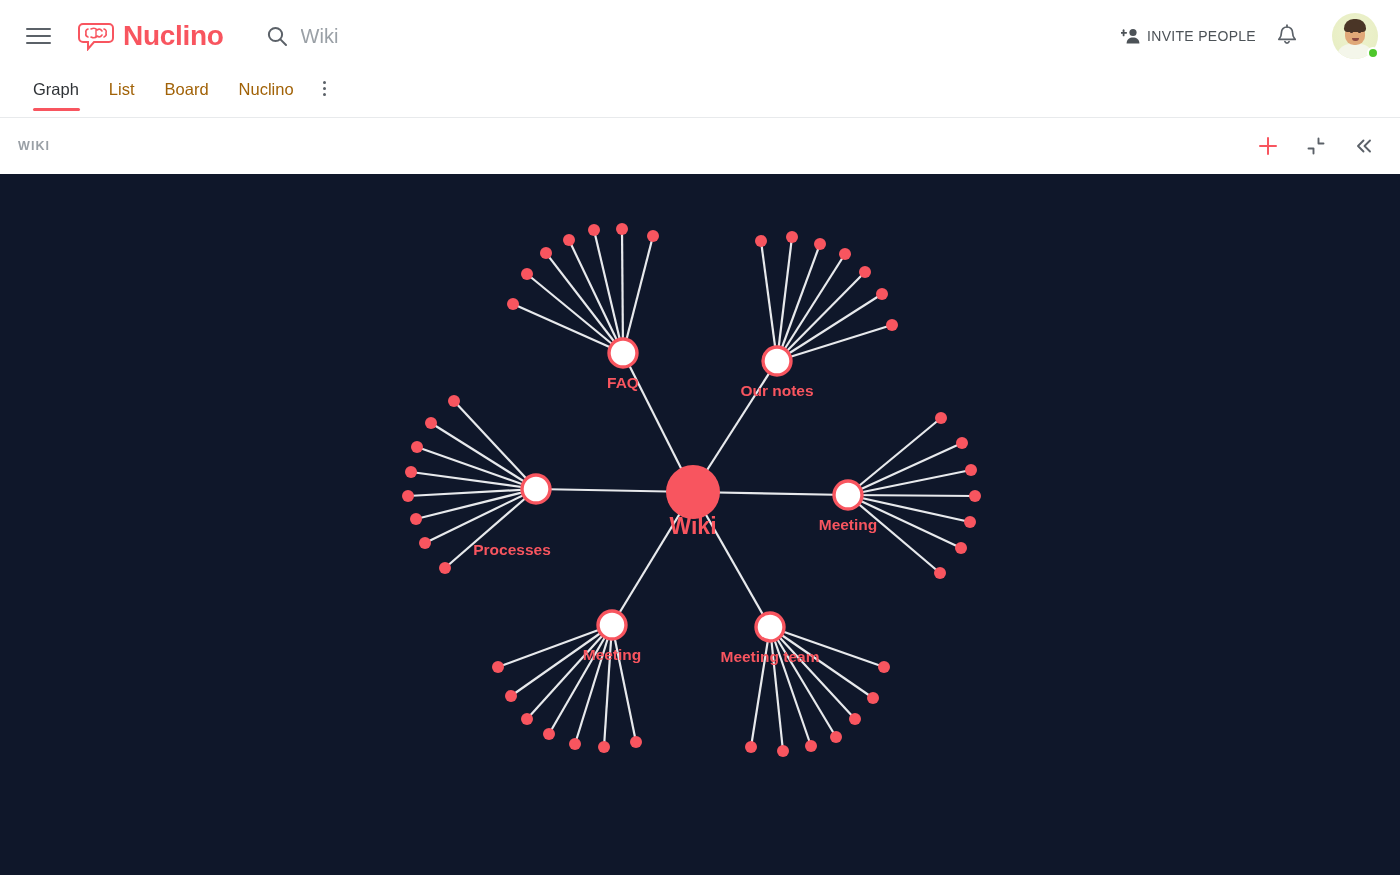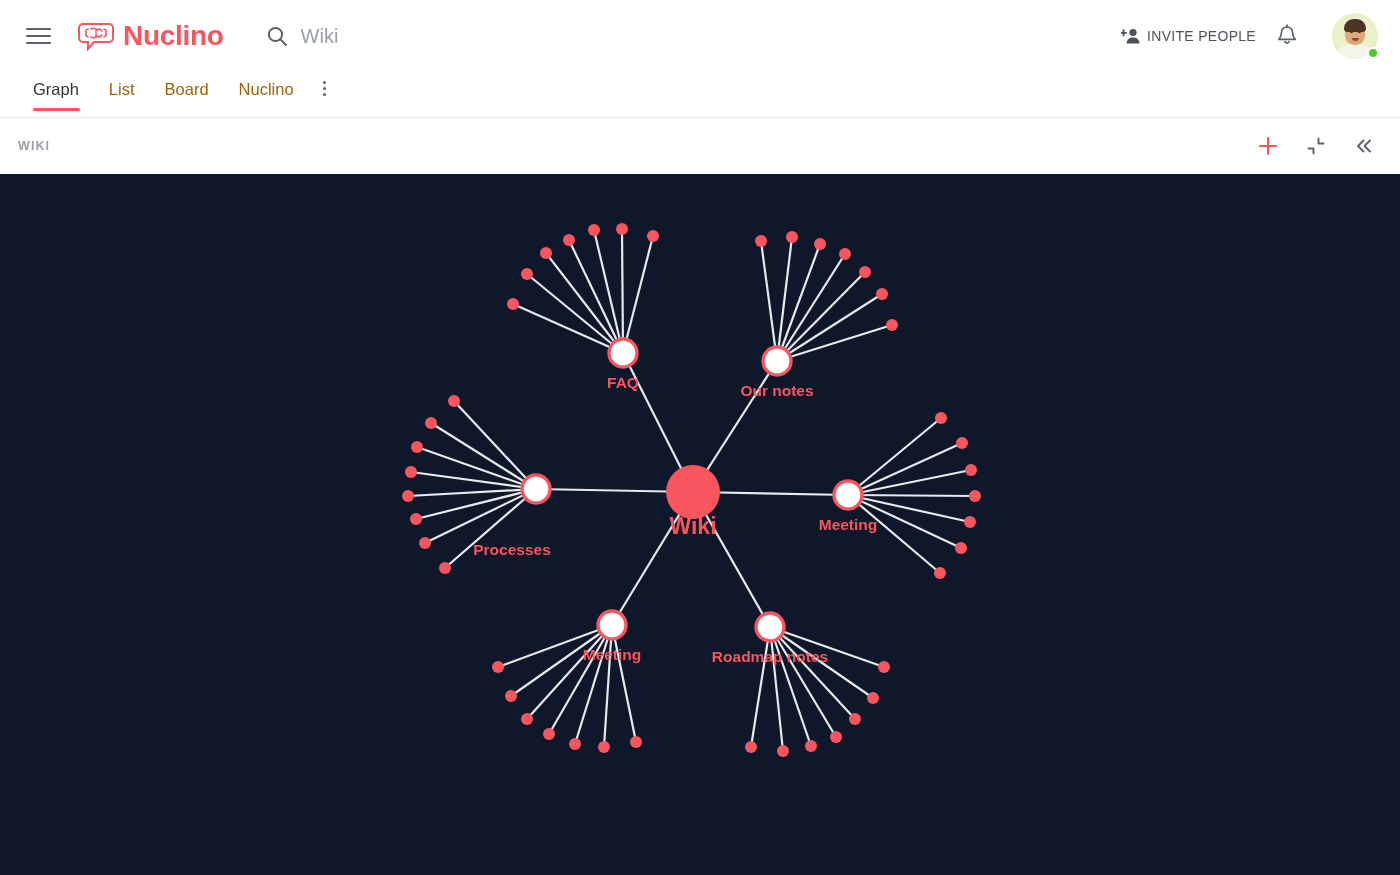--- a/index.html
+++ b/index.html
@@ -343,16 +343,16 @@
         <circle cx="770" cy="453" r="14" fill="#ffffff" stroke="#F8555F" stroke-width="3.4"></circle>
         <circle cx="693" cy="318" r="27" fill="#F8555F"></circle>
       </g>
     </svg>
   <div id="graph-labels">
       <div class="node-label label-hub" style="left: 623px; top: 200px;">FAQ</div>
       <div class="node-label label-hub" style="left: 777px; top: 208px;">Our notes</div>
       <div class="node-label label-hub" style="left: 512px; top: 336px; margin-top: 31px;">Processes</div>
       <div class="node-label label-hub" style="left: 848px; top: 342px;">Meeting</div>
       <div class="node-label label-hub" style="left: 612px; top: 472px;">Meeting</div>
-      <div class="node-label label-hub" style="left: 770px; top: 474px;">Roadmap notes</div>
+      <div class="node-label label-hub" style="left: 770px; top: 474px;">Meeting team</div>
       <div class="node-label label-root" style="left: 693px; top: 339px;">Wiki</div>
     </div>
 </div>
 
 </body></html>

